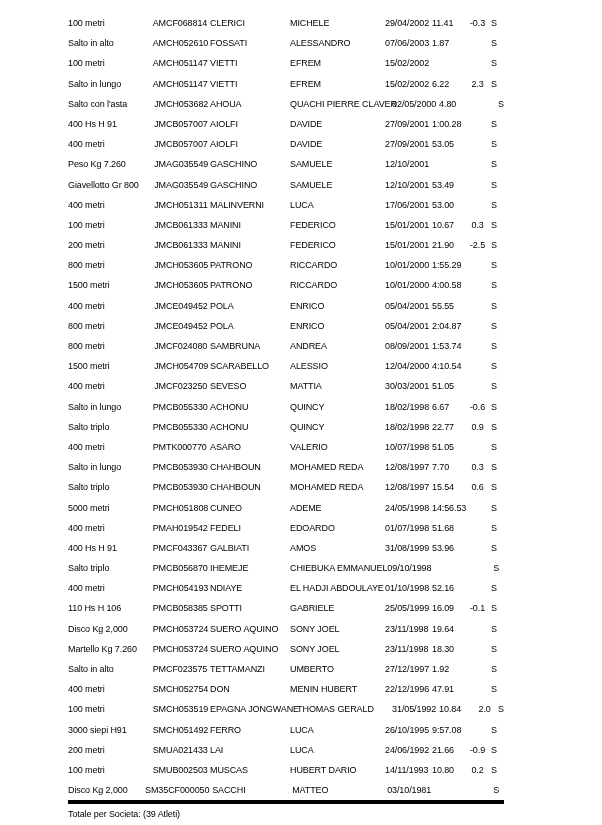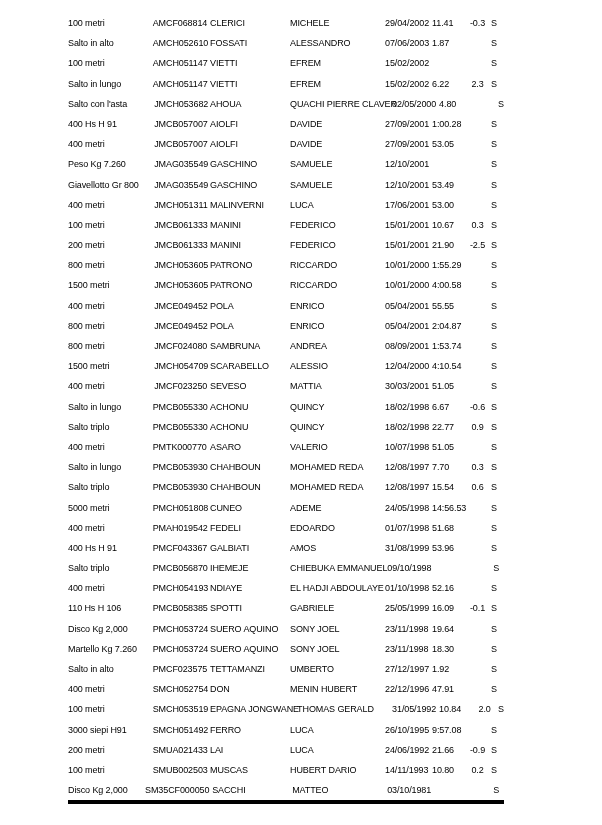--- a/index.html
+++ b/index.html
@@ -515,13 +515,16 @@
     <span class="c c-cat">SM35</span>
     <span class="c c-code">CF000050</span>
     <span class="c c-surname">SACCHI</span>
     <span class="c c-fname">MATTEO</span>
     <span class="c c-date">03/10/1981</span>
     <span class="c c-result"></span>
     <span class="c c-wind"></span>
     <span class="c c-flag">S</span>
   </div>
 </div>
+  <div class="footer">
+    <span>Totale per Societa: (39 Atleti)</span>
+  </div>
 </div>
 
 </body></html>

